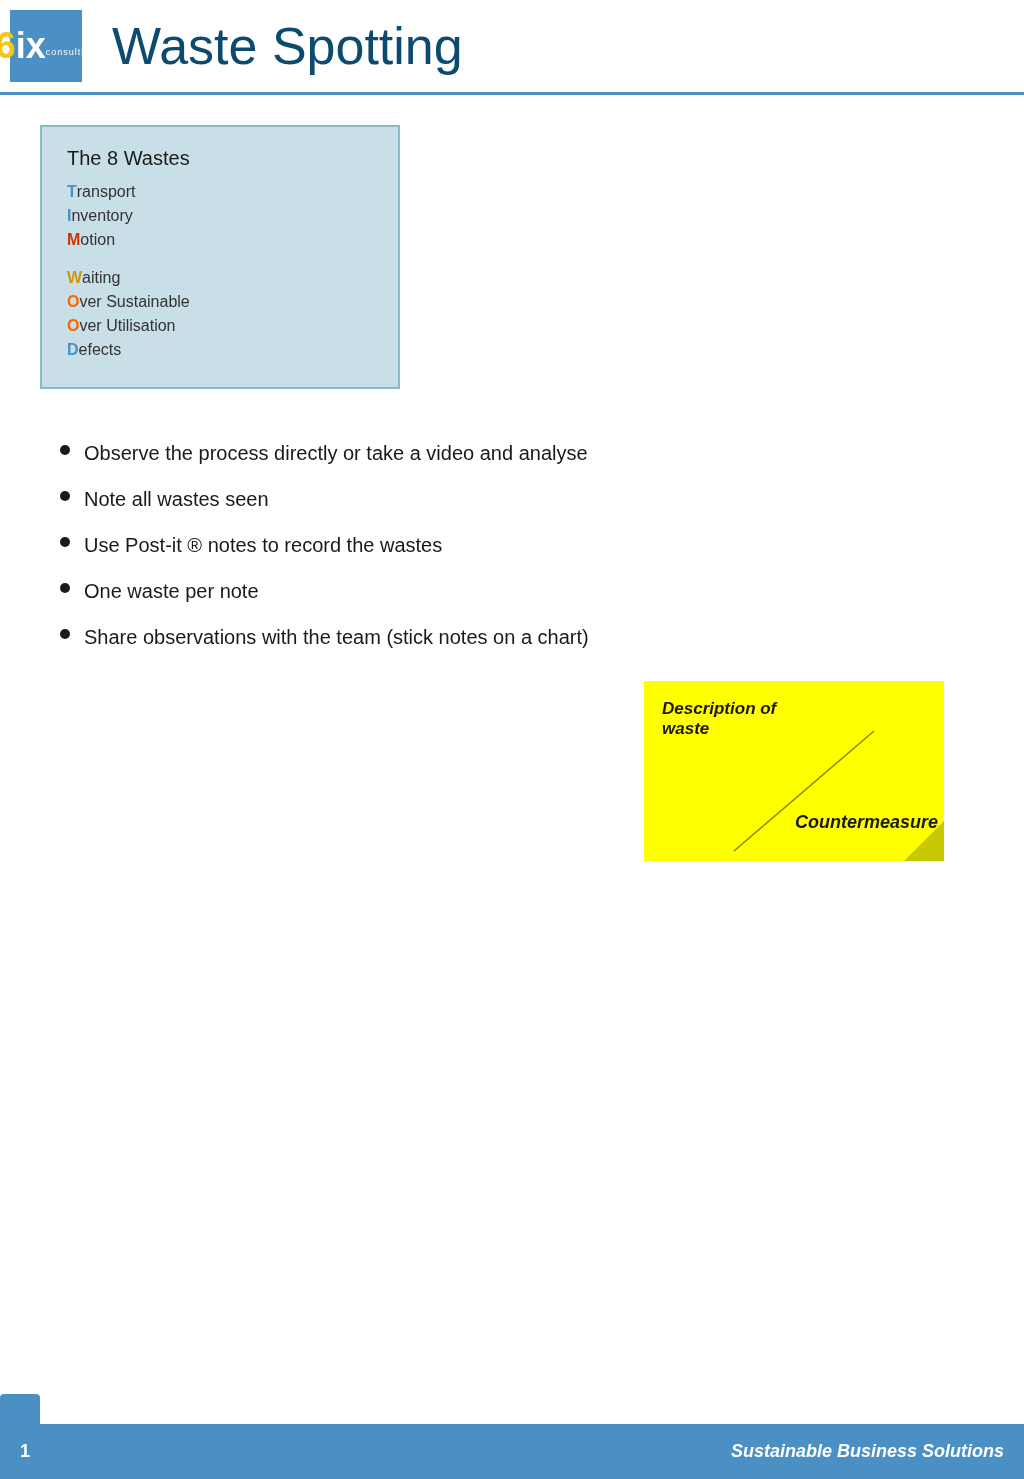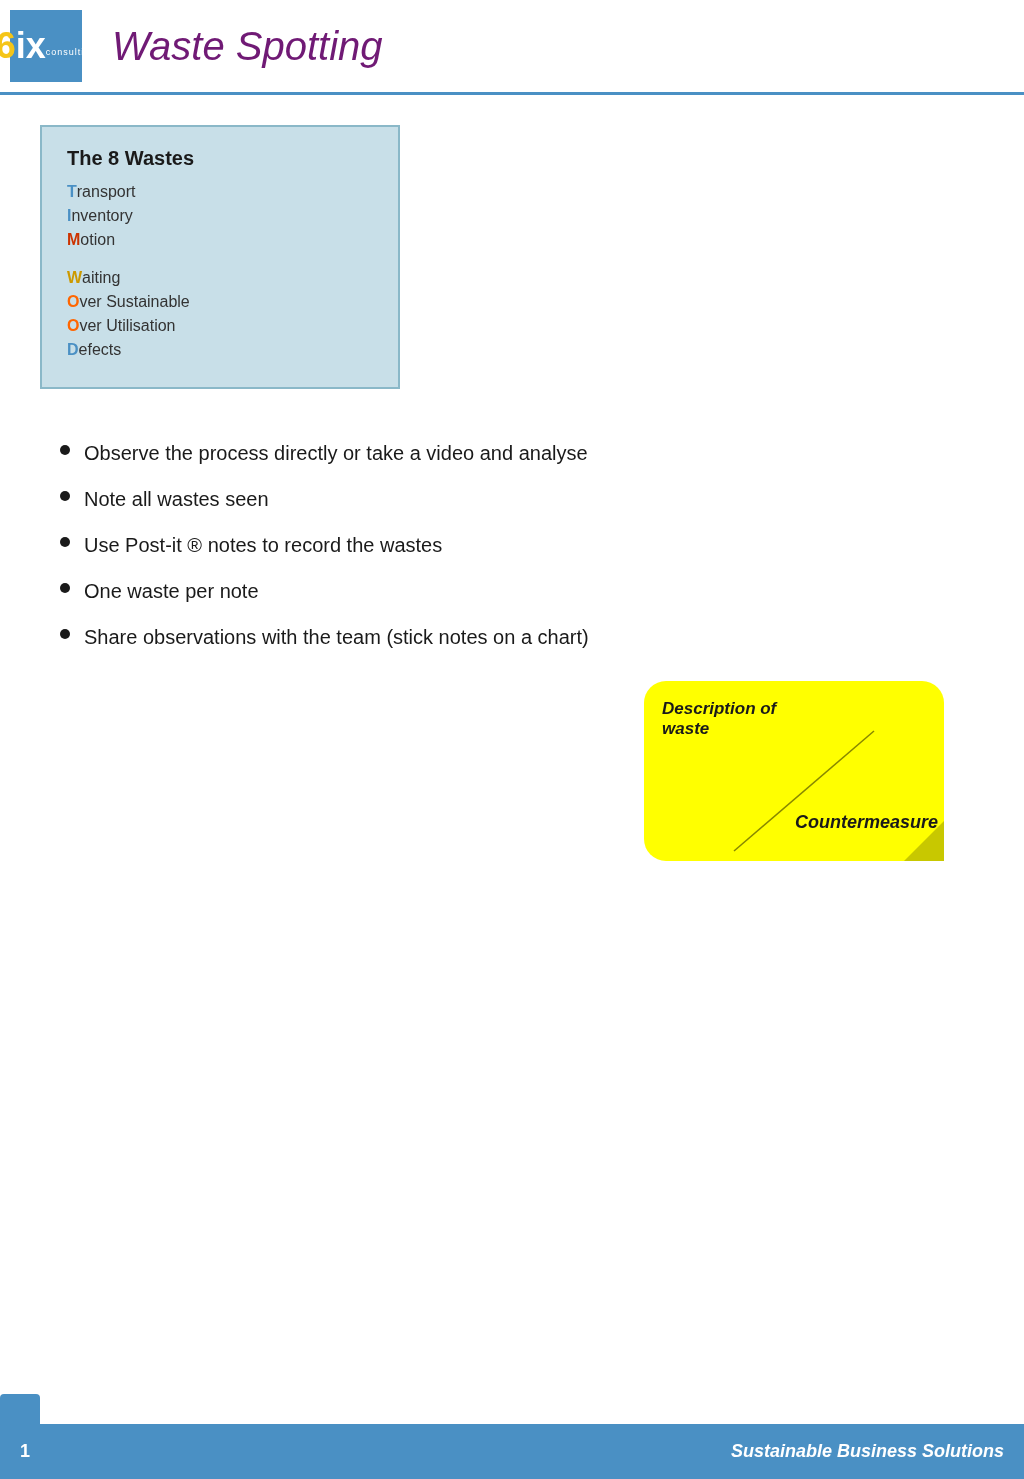--- a/index.html
+++ b/index.html
@@ -42,42 +42,41 @@
       font-weight: bold;
       line-height: 1;
     }
     .logo-consulting {
       color: #ffffff;
       font-size: 9px;
       letter-spacing: 1px;
       margin-top: 11px;
     }
     .page-title {
-      font-size: 40px;
-      color: #701a75;
+      font-size: 52px;
+      color: #0c4a6e;
       font-weight: normal;
-      font-style: italic;
     }
 
     
     .main-content {
       padding: 30px 40px 20px 40px;
     }
 
     
     .waste-box {
       border: 2px solid #8ab8c8;
       background: #c8dfe8;
       padding: 20px 25px 25px 25px;
       width: 360px;
       margin-bottom: 50px;
     }
     .waste-box-title {
       font-size: 20px;
-      font-weight: bold;
+      font-weight: normal;
       color: #1a1a1a;
       margin-bottom: 10px;
     }
     .waste-item {
       font-size: 16px;
       color: #333333;
       line-height: 1.5;
     }
     .waste-item .initial {
       font-weight: bold;
@@ -128,21 +127,20 @@
       padding-right: 40px;
       margin-top: 10px;
     }
     .postit-note {
       width: 300px;
       height: 180px;
       background: #ffff00;
       position: relative;
       padding: 15px;
       font-style: italic;
-      border-radius: 22px;
     }
     .postit-note::after {
       content: '';
       position: absolute;
       bottom: 0;
       right: 0;
       width: 0;
       height: 0;
       border-style: solid;
       border-width: 0 0 40px 40px;

